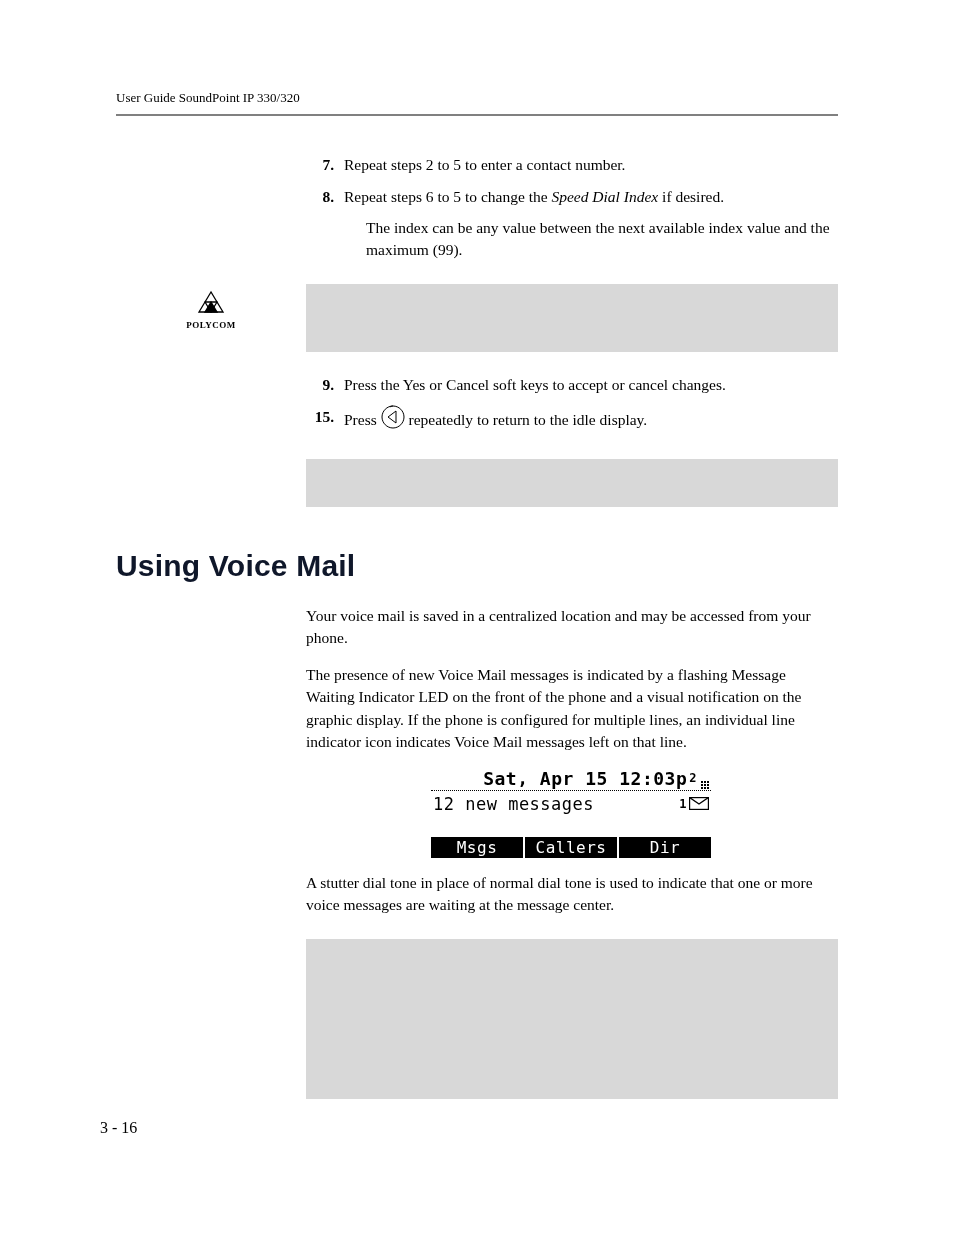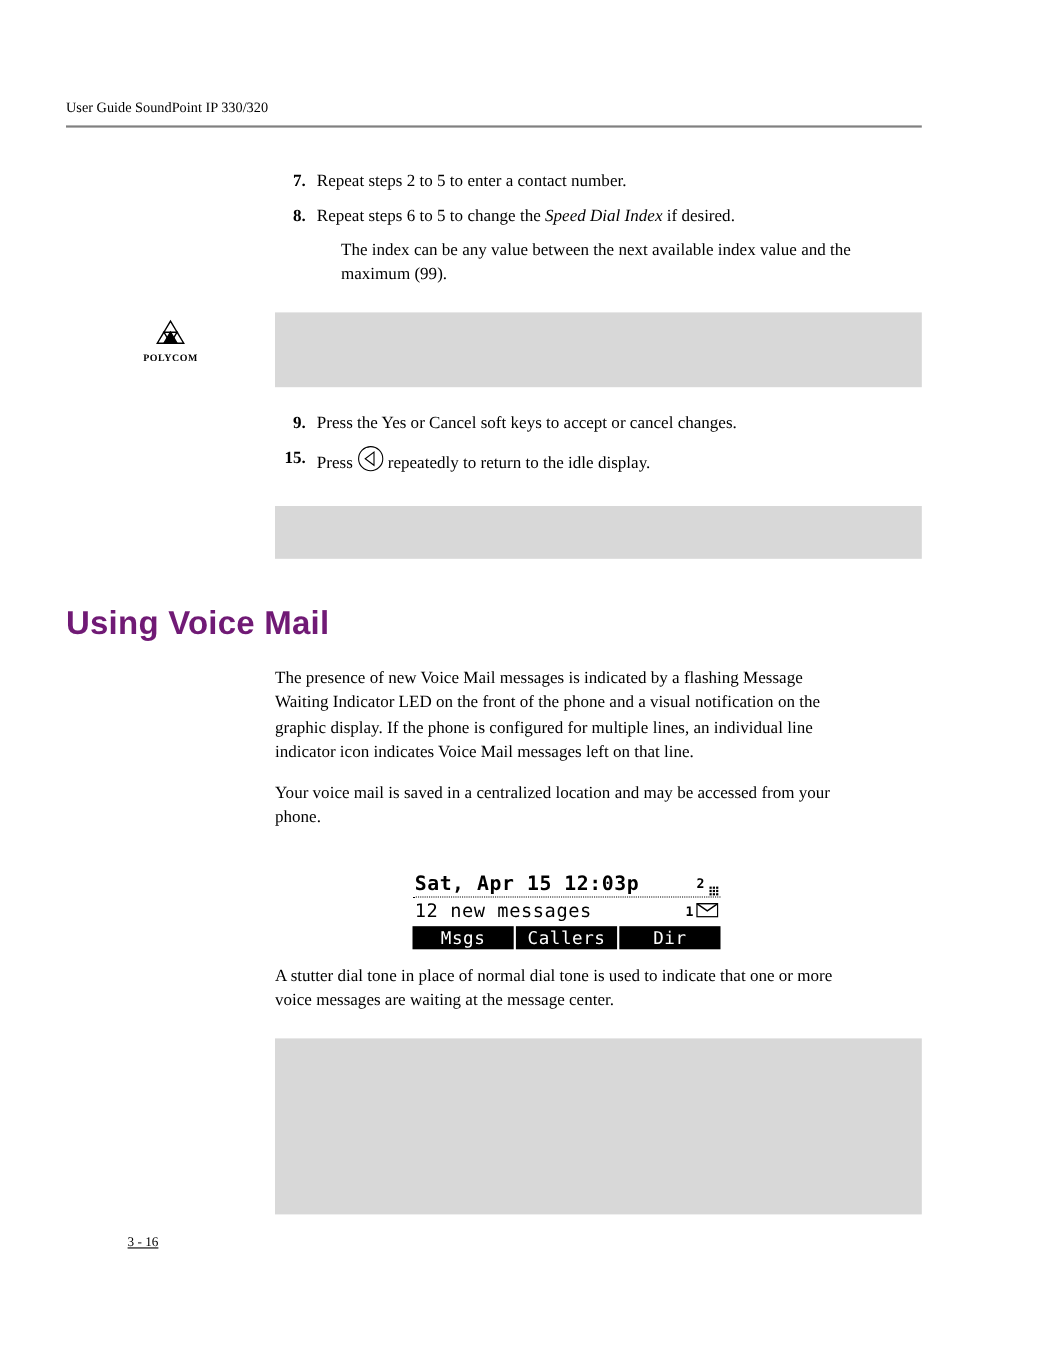--- a/index.html
+++ b/index.html
@@ -1,49 +1,49 @@
 <!DOCTYPE html>
 <html><head>
 <meta charset="utf-8">
 <style>
   * { box-sizing: border-box; margin: 0; padding: 0; }
   html, body { width: 954px; background: #fff; font-family: "Palatino Linotype", "Book Antiqua", Palatino, Georgia, serif; color: #000; }
-  .page { width: 954px; height: 1235px; position: relative; padding: 90px 116px 0 60px; }
+  .page { width: 954px; height: 1235px; position: relative; padding: 90px 116px 0 116px; }
   .header-row { display: flex; justify-content: flex-start; align-items: baseline; font-size: 13px; color: #000; padding-bottom: 6px; }
   .header-rule { border: none; border-top: 2px solid #808080; margin-top: 2px; }
   .content { position: relative; margin-top: 38px; }
   .ol-block { margin-left: 190px; width: 520px; }
   .step { display: flex; margin-bottom: 10px; font-size: 15.5px; line-height: 1.45; }
   .step .num { width: 28px; text-align: right; font-weight: bold; margin-right: 10px; flex-shrink: 0; }
   .step .txt { flex: 1; }
   .step .indent { margin-left: 22px; margin-top: 8px; font-size: 15.5px; line-height: 1.45; width: 482px; }
   em { font-style: italic; font-family: Liberation Serif, serif; }
   strong { font-weight: normal; }
   .logo-row { display: flex; align-items: flex-start; margin-top: 22px; margin-bottom: 22px; font-weight: bold; }
   .logo-cell { width: 190px; display: flex; justify-content: center; align-items: flex-start; padding-top: 6px; }
   .grey-box { flex: 1; background: #d8d8d8; height: 68px; }
   .grey-box.tall { height: 48px; }
   .grey-box.huge { height: 160px; }
   .btn-icon { display: inline-block; vertical-align: middle; position: relative; top: -1px; }
-  .section-title { font-family: "Gill Sans", "Gill Sans MT", "Segoe UI", "Trebuchet MS", Futura, sans-serif; font-size: 30px; font-weight: bold; color: #701a75; margin-top: 42px; margin-bottom: 22px; letter-spacing: 0.2px; }
+  .section-title { font-family: "Gill Sans", "Gill Sans MT", "Segoe UI", "Trebuchet MS", Futura, sans-serif; font-size: 30px; font-weight: bold; color: #0f172a; margin-top: 42px; margin-bottom: 22px; letter-spacing: 0.2px; }
   .body-para { margin-left: 190px; width: 530px; font-size: 15.5px; line-height: 1.45; margin-bottom: 14px; }
   .lcd-wrap { display: flex; justify-content: center; margin: 8px 0 14px 190px; width: 530px; }
   .lcd { width: 280px; font-family: "Lucida Console", Monaco, monospace; }
   .lcd-top { display: flex; align-items: flex-end; border-bottom: 1px dotted #000; padding: 0 2px 1px 2px; font-size: 18px; letter-spacing: 0.5px; font-weight: bold; }
-  .lcd-top .datetime { flex: 1; text-align: left; margin-top: 24px; }
+  .lcd-top .datetime { flex: 1; text-align: right; }
   .lcd-top .sup { font-size: 12px; margin-left: 2px; position: relative; top: -4px; }
   .lcd-top .grid { margin-left: 4px; display: inline-flex; flex-direction: column; gap: 1px; }
   .lcd-top .grid span { display: flex; gap: 1px; }
   .lcd-top .dot { width: 2px; height: 2px; background: #000; display: inline-block; }
   .lcd-mid { display: flex; align-items: flex-end; font-size: 17px; padding: 3px 2px; letter-spacing: 0.5px; }
   .lcd-mid .msgtext { flex: 1; }
   .lcd-mid .ind { font-size: 12px; font-weight: bold; position: relative; top: -3px; margin-right: 2px; }
-  .lcd-soft { display: flex; gap: 2px; }
+  .lcd-soft { display: flex; gap: 2px; margin-top: 20px; }
   .lcd-soft .sk { flex: 1; background: #000; color: #fff; text-align: center; font-size: 16px; padding: 1px 0; letter-spacing: 0.5px; }
-  .page-num { position: absolute; bottom: 98px; left: 116px; font-size: 12px; text-decoration: underline; }
+  .page-num { position: absolute; bottom: 98px; left: 100px; font-size: 16px; }
 </style>
 </head>
 <body>
 
 <div class="page">
 
   <div class="header-row">
     <span>User Guide SoundPoint IP 330/320</span>
   </div>
   <hr class="header-rule">
@@ -107,22 +107,22 @@
 
     </div>
 
     <div class="logo-row">
       <div class="logo-cell"></div>
       <div class="grey-box tall"></div>
     </div>
 
     <h1 class="section-title">Using Voice Mail</h1>
 
+    <p class="body-para">Your voice mail is saved in a centralized location and may be accessed from your phone.</p>
     <p class="body-para">The presence of new Voice Mail messages is indicated by a flashing Message Waiting Indicator LED on the front of the phone and a visual notification on the graphic display. If the phone is configured for multiple lines, an individual line indicator icon indicates Voice Mail messages left on that line.</p>
-    <p class="body-para">Your voice mail is saved in a centralized location and may be accessed from your phone.</p>
 
     <div class="lcd-wrap">
       <div class="lcd">
         <div class="lcd-top">
           <span class="datetime">Sat, Apr 15 12:03p</span>
           <span class="sup">2</span>
           <span class="grid">
             <span>
                 <i class="dot"></i>
                 <i class="dot"></i>

